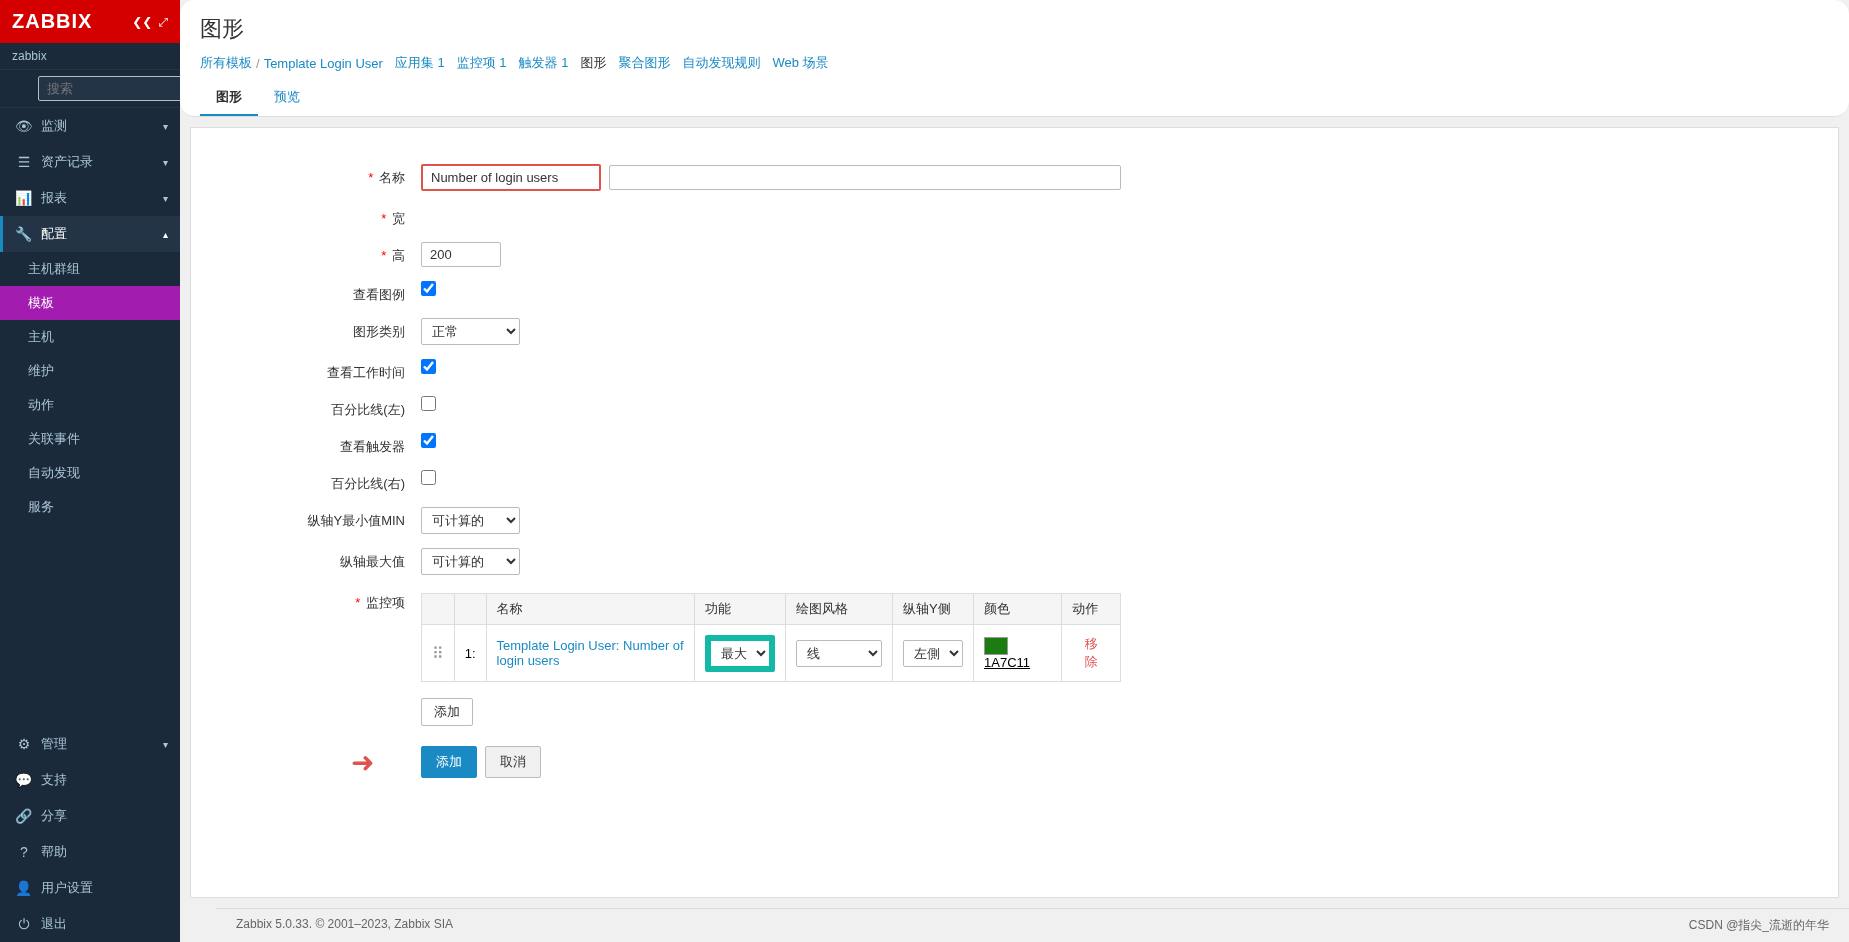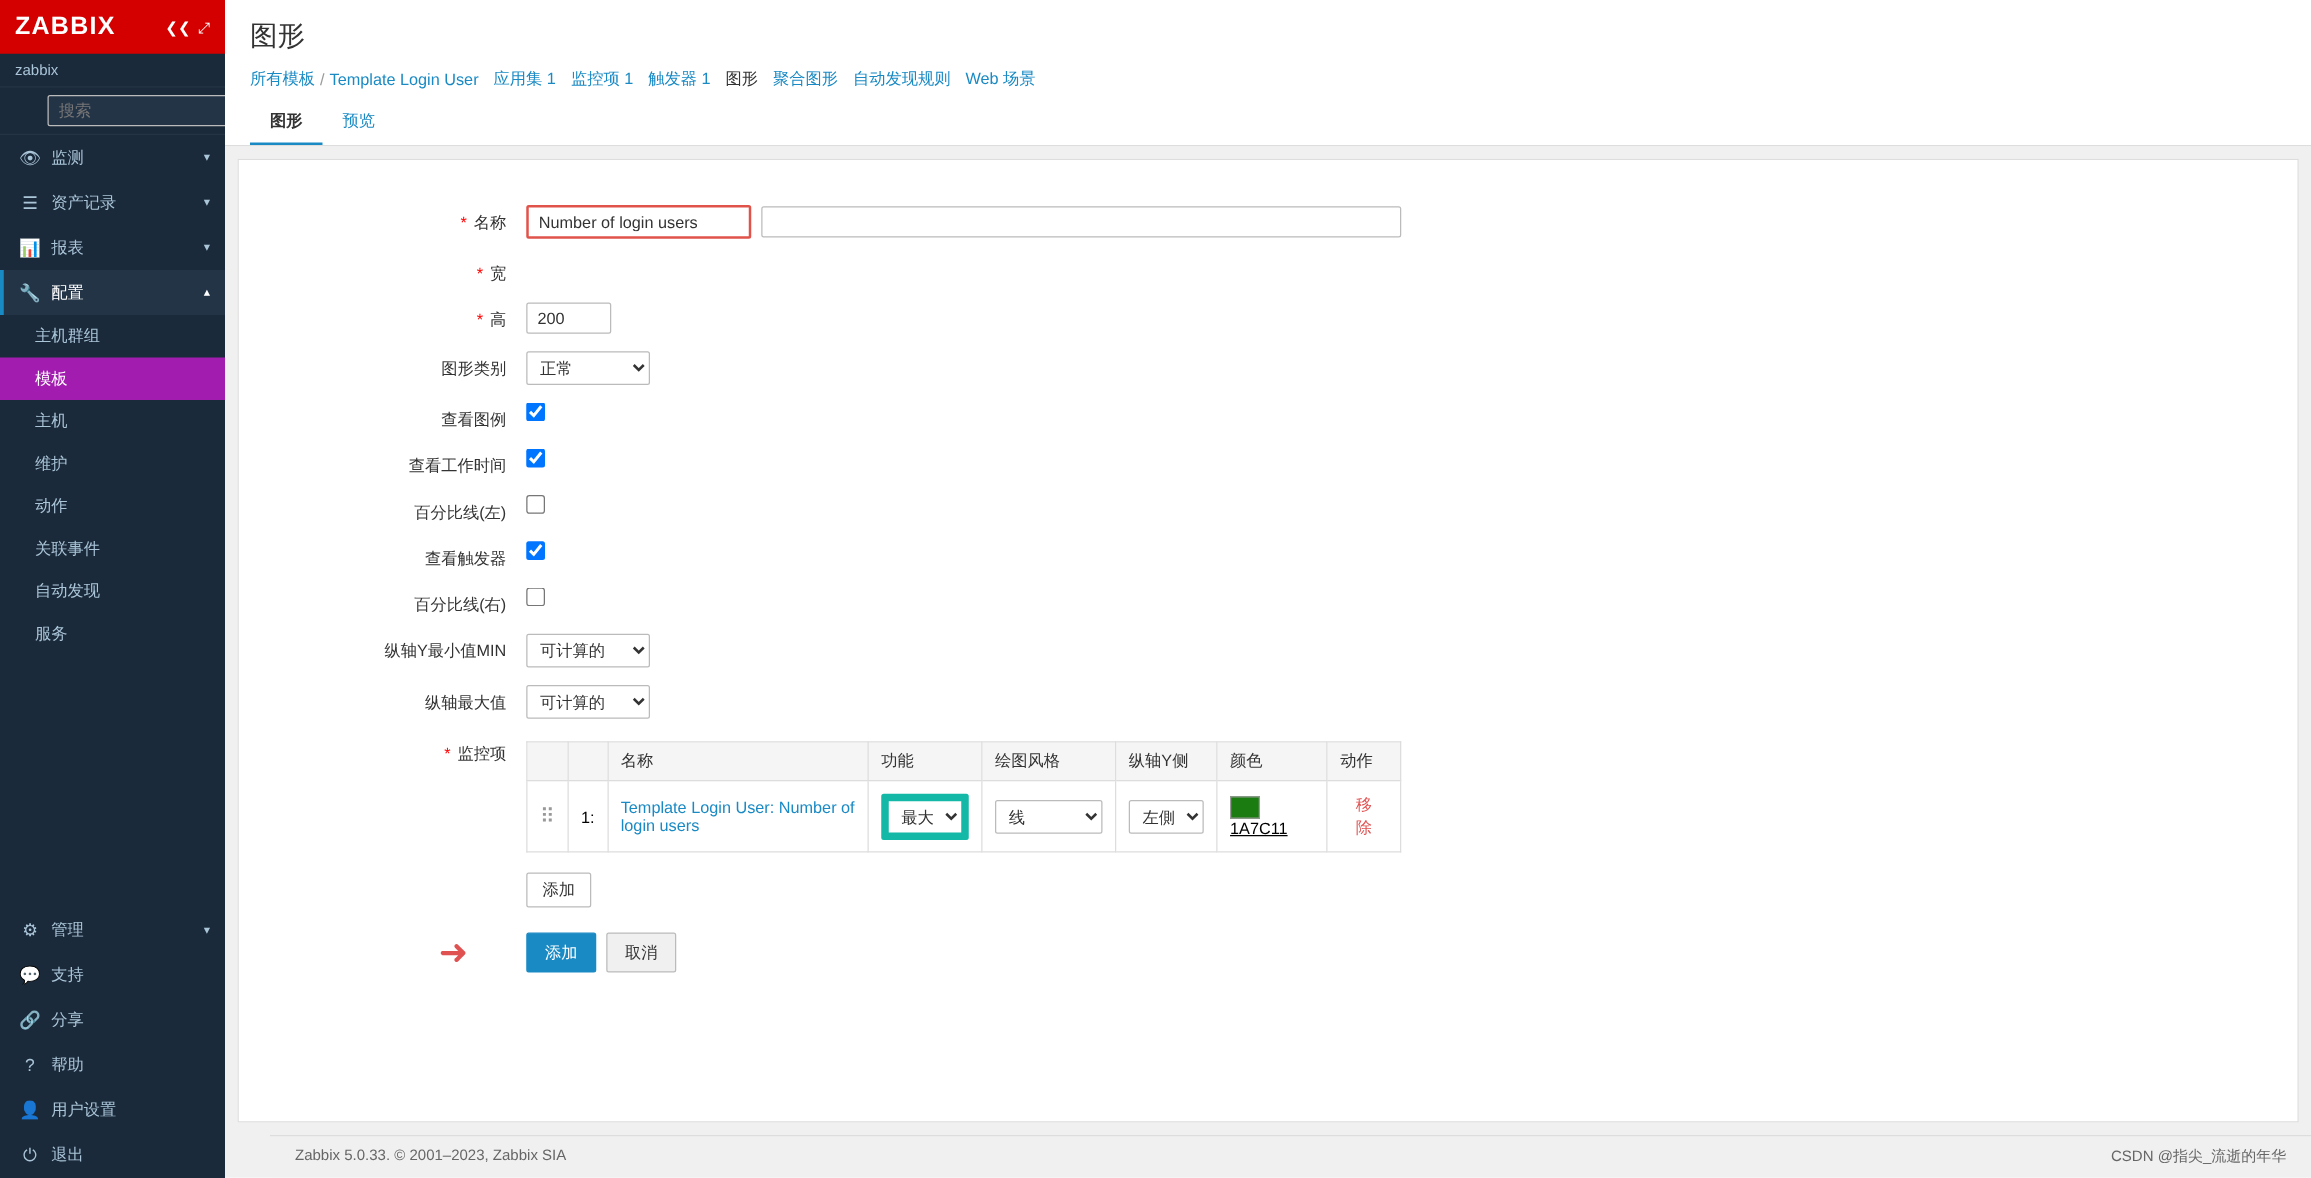--- a/index.html
+++ b/index.html
@@ -84,20 +84,21 @@
       flex: 1;
       display: flex;
       flex-direction: column;
       background: #f0f0f0;
       overflow: hidden;
     }
     .top-bar {
       background: white;
       padding: 14px 20px 0 20px;
       border-bottom: 1px solid #ddd;
+      border-radius: 15px;
     }
     .page-title {
       font-size: 22px;
       color: #333;
       margin-bottom: 10px;
       font-weight: normal;
     }
     .breadcrumb {
       display: flex;
       align-items: center;
@@ -177,21 +178,21 @@
     }
     .name-input {
       width: 180px;
       border: 2px solid #e0534a !important;
     }
     .name-input-wide {
       flex: 1;
       border: 1px solid #bbb;
     }
     .width-input { width: 80px; }
-    .height-input { width: 68px; }
+    .height-input { width: 80px; }
 
     select {
       border: 1px solid #bbb;
       padding: 4px 6px;
       font-size: 13px;
       border-radius: 2px;
       background: white;
       color: #333;
       cursor: pointer;
     }
@@ -455,35 +456,35 @@
         <div class="form-label">
           <span class="required">*</span>
           <span>高</span>
         </div>
         <div class="form-control">
           <input type="text" class="height-input" value="200" style="">
         </div>
       </div>
 
       <div class="form-row">
+        <div class="form-label">查看图例</div>
+        <div class="form-control">
+          <input type="checkbox" checked="" style="">
+        </div>
+      </div>
+
+      <div class="form-row">
         <div class="form-label">图形类别</div>
         <div class="form-control">
           <select>
             <option>正常</option>
             <option>堆叠</option>
             <option>饼图</option>
             <option>分离型饼图</option>
           </select>
-        </div>
-      </div>
-
-      <div class="form-row">
-        <div class="form-label">查看图例</div>
-        <div class="form-control">
-          <input type="checkbox" checked="" style="">
         </div>
       </div>
 
       <div class="form-row">
         <div class="form-label">查看工作时间</div>
         <div class="form-control">
           <input type="checkbox" checked="" style="">
         </div>
       </div>
 

